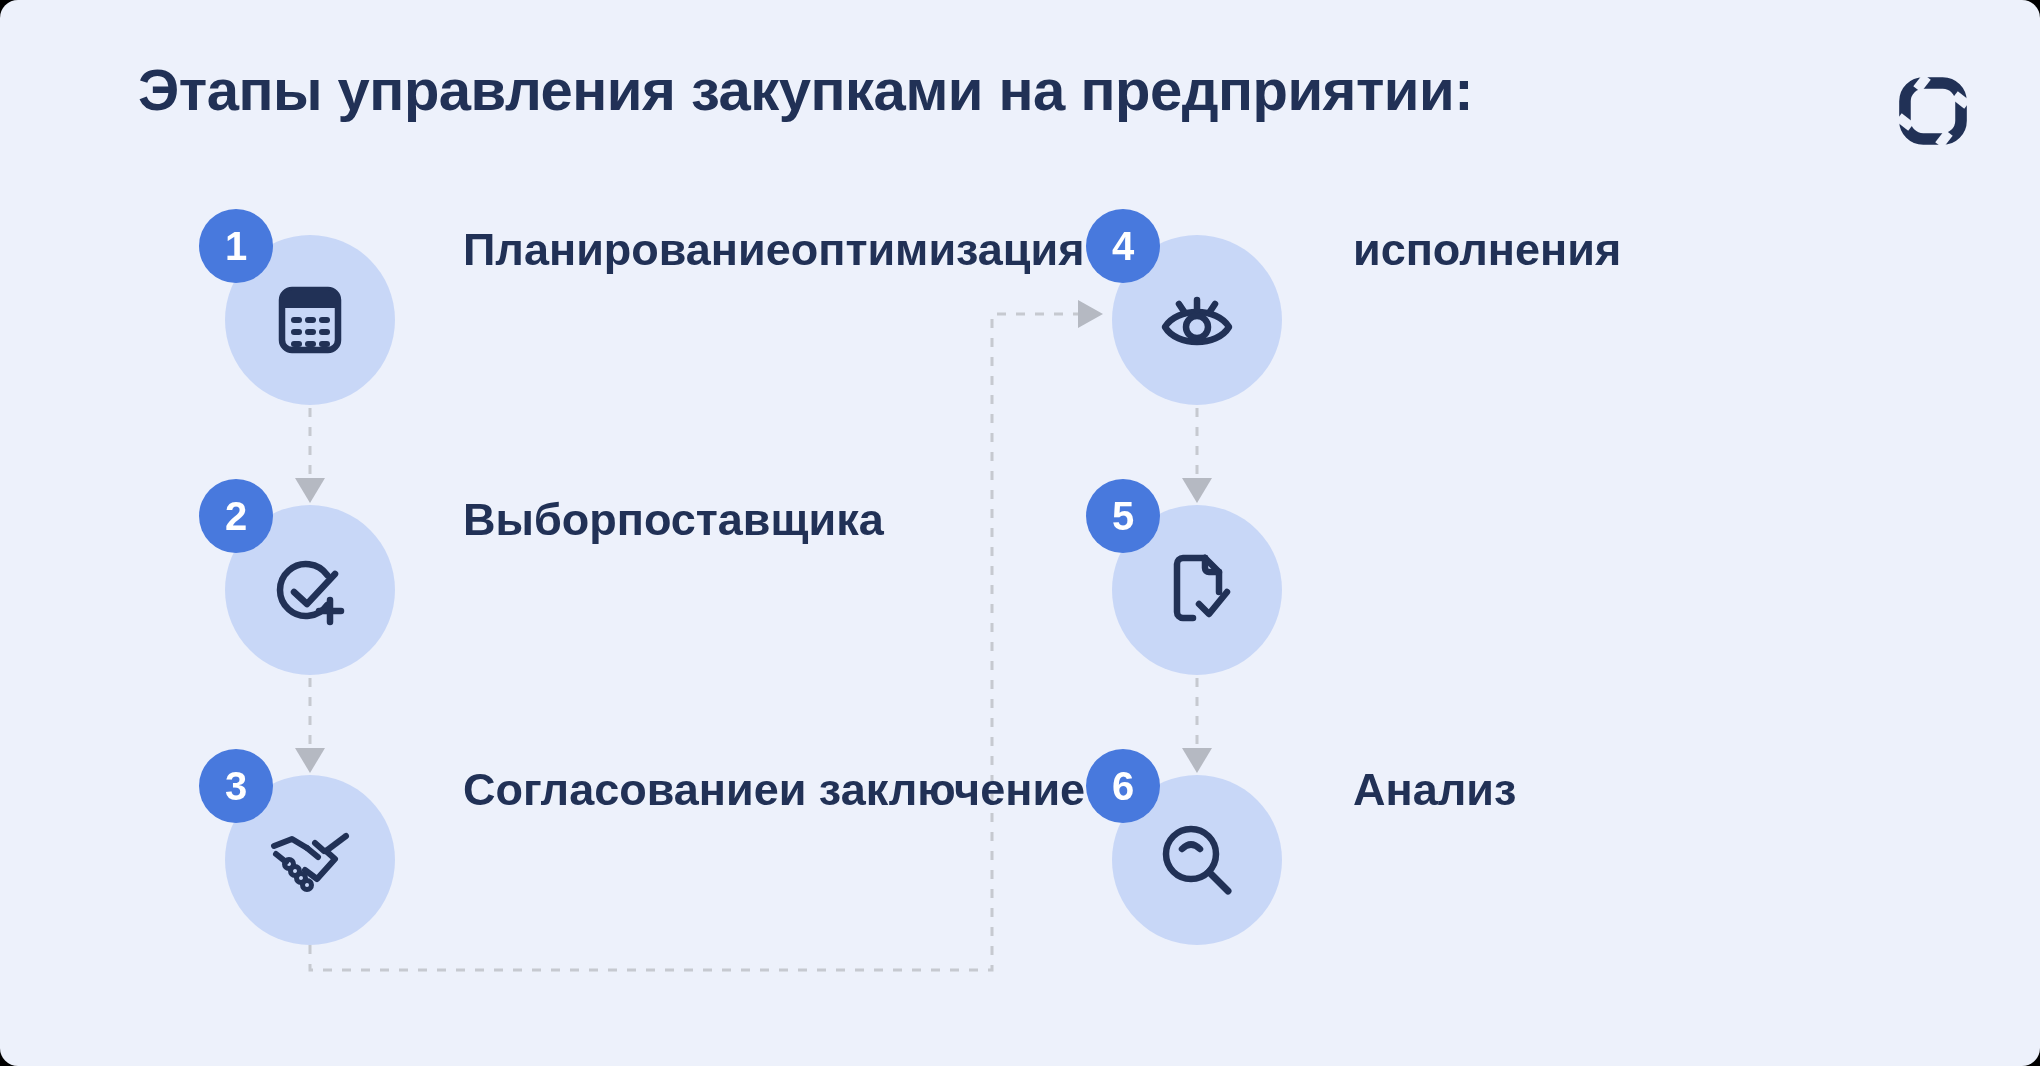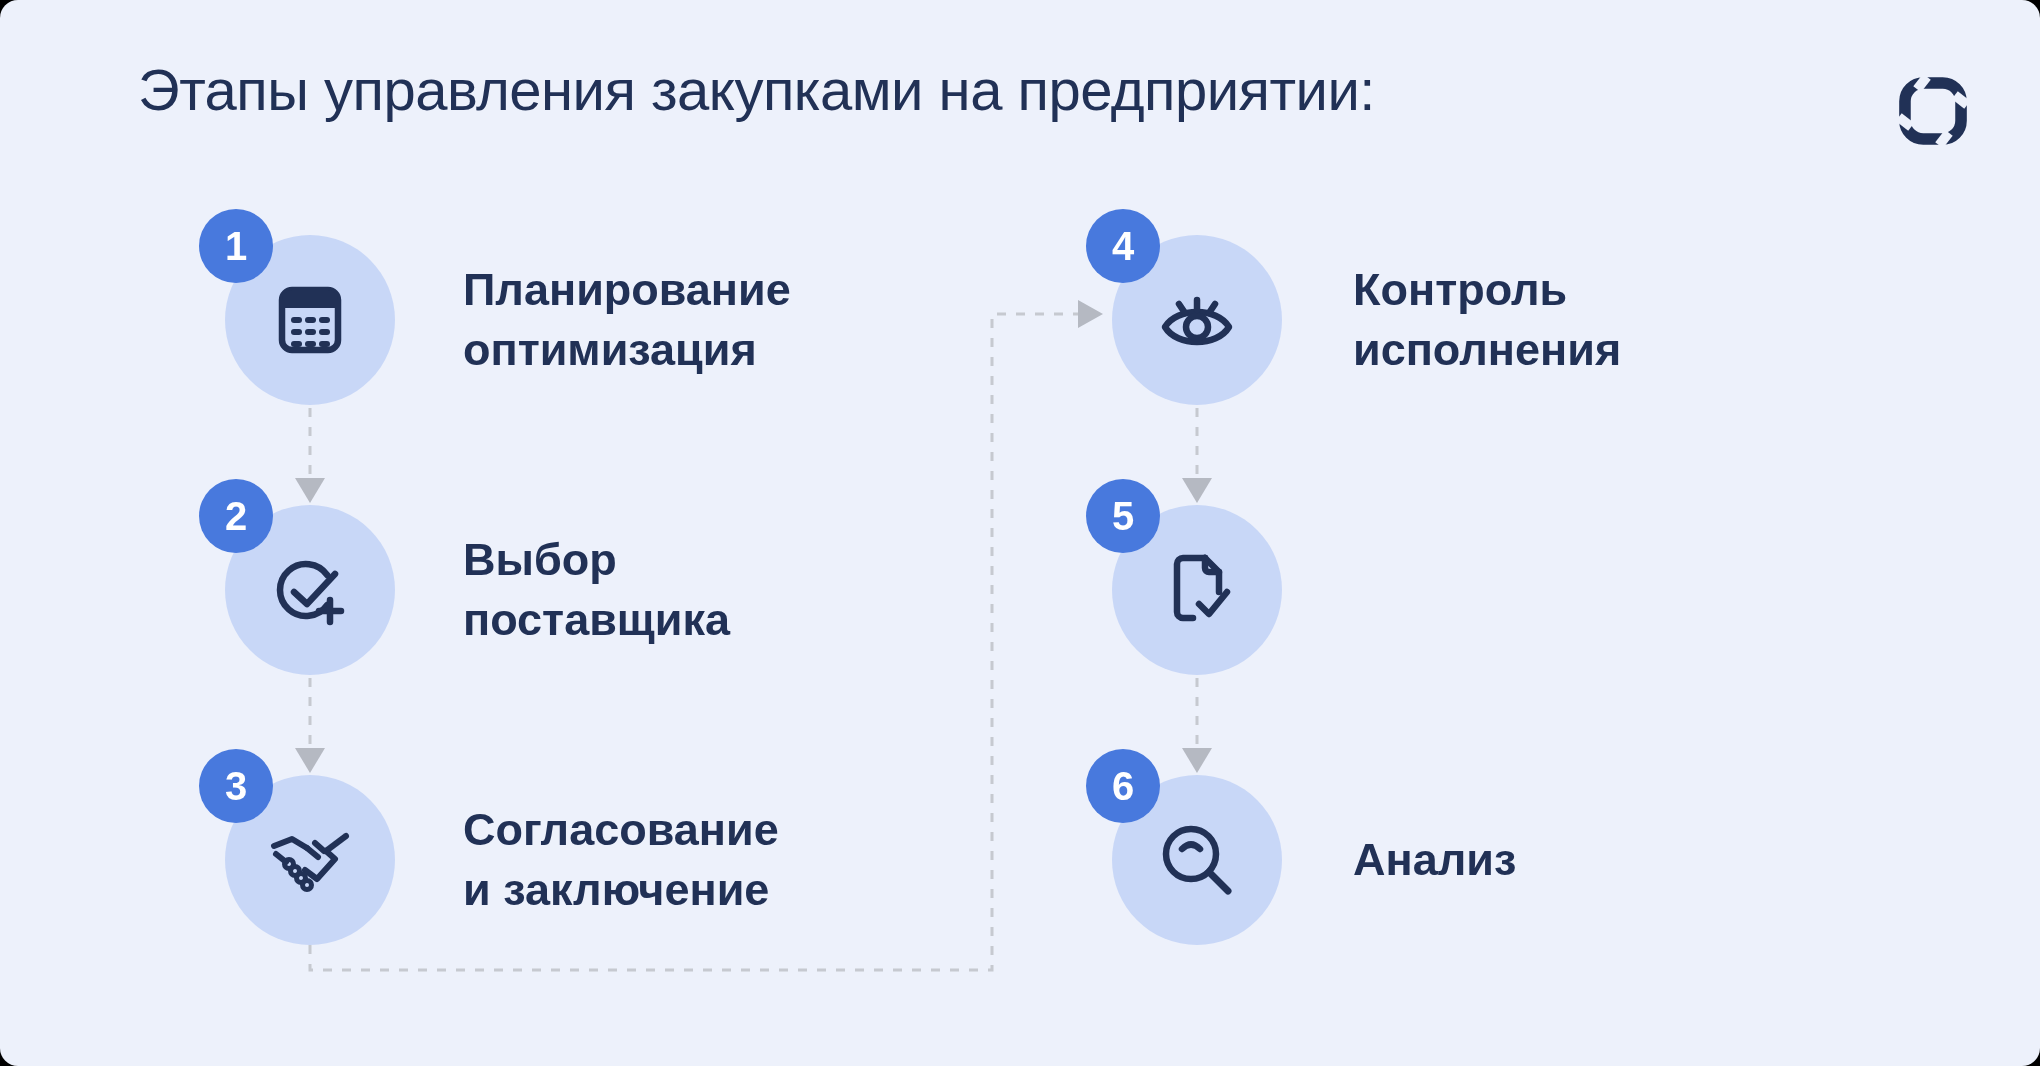--- a/index.html
+++ b/index.html
@@ -3,33 +3,33 @@
 <meta charset="utf-8">
 <style>
   :root{
     --bg:#edf1fb; --ink:#213156; --bubble:#c8d7f7; --badge:#4879dd;
     --badge-text:#ffffff; --line:#c6c9d0; --arrow:#b5b9c2;
   }
   *{box-sizing:border-box;margin:0;padding:0}
   body{background:#000;font-family:"Liberation Sans","DejaVu Sans",sans-serif}
   .canvas{position:relative;width:2040px;height:1066px;background:var(--bg);
           border-radius:18px;overflow:hidden}
-  .title{position:absolute;left:138px;top:56px;font-size:58px;font-weight:400;
+  .title{position:absolute;left:138px;top:56px;font-size:58px;font-weight:700;
          letter-spacing:-0.5px;color:var(--ink)}
   .logo{position:absolute;left:1894px;top:72px;width:78px;height:78px}
   .connector-layer{position:absolute;left:0;top:0;width:2040px;height:1066px;pointer-events:none}
   .bubble{position:absolute;width:170px;height:170px;border-radius:50%;
           background:var(--bubble);display:flex;align-items:center;justify-content:center}
   .badge{position:absolute;left:-26px;top:-26px;width:74px;height:74px;border-radius:50%;
          background:var(--badge);color:var(--badge-text);display:flex;align-items:center;
          justify-content:center;font-size:40px;font-weight:700}
   .icon{width:96px;height:96px;stroke:var(--ink);stroke-width:6.5;fill:none;
         stroke-linecap:round;stroke-linejoin:round}
   .icon .fill{fill:var(--ink);stroke:none}
-  .label{position:absolute;height:200px;display:flex;flex-direction:column;
+  .label{position:absolute;height:200px;display:flex;flex-direction:row;
          justify-content:center;font-size:45px;font-weight:700;line-height:60px;
          color:var(--ink);white-space:nowrap}
 </style>
 </head>
 <body>
 
 <div class="canvas">
 
   <h1 class="title">Этапы управления закупками на предприятии:</h1>
 
@@ -128,21 +128,20 @@
     <div class="badge">
       <span>4</span>
     </div>
     <svg class="icon" viewBox="0 0 96 96">
       <path d="M16,55 C28,35 68,35 80,55 C68,75 28,75 16,55 Z"></path>
       <circle cx="48" cy="55" r="11"></circle>
       <path d="M48,28 V38 M30,32 L36,41 M66,32 L60,41"></path>
     </svg>
   </div>
   <div class="label" style="left:1353px;top:220px">
-    <span>Контроль</span>
     <span>исполнения</span>
     <span></span>
   </div>
 
   <div class="bubble" style="left:1112px;top:505px">
     <div class="badge">
       <span>5</span>
     </div>
     <svg class="icon" viewBox="0 0 96 96">
       <path d="M56,16 H34 a6,6 0 0 0 -6,6 V70 a6,6 0 0 0 6,6 h10"></path>

